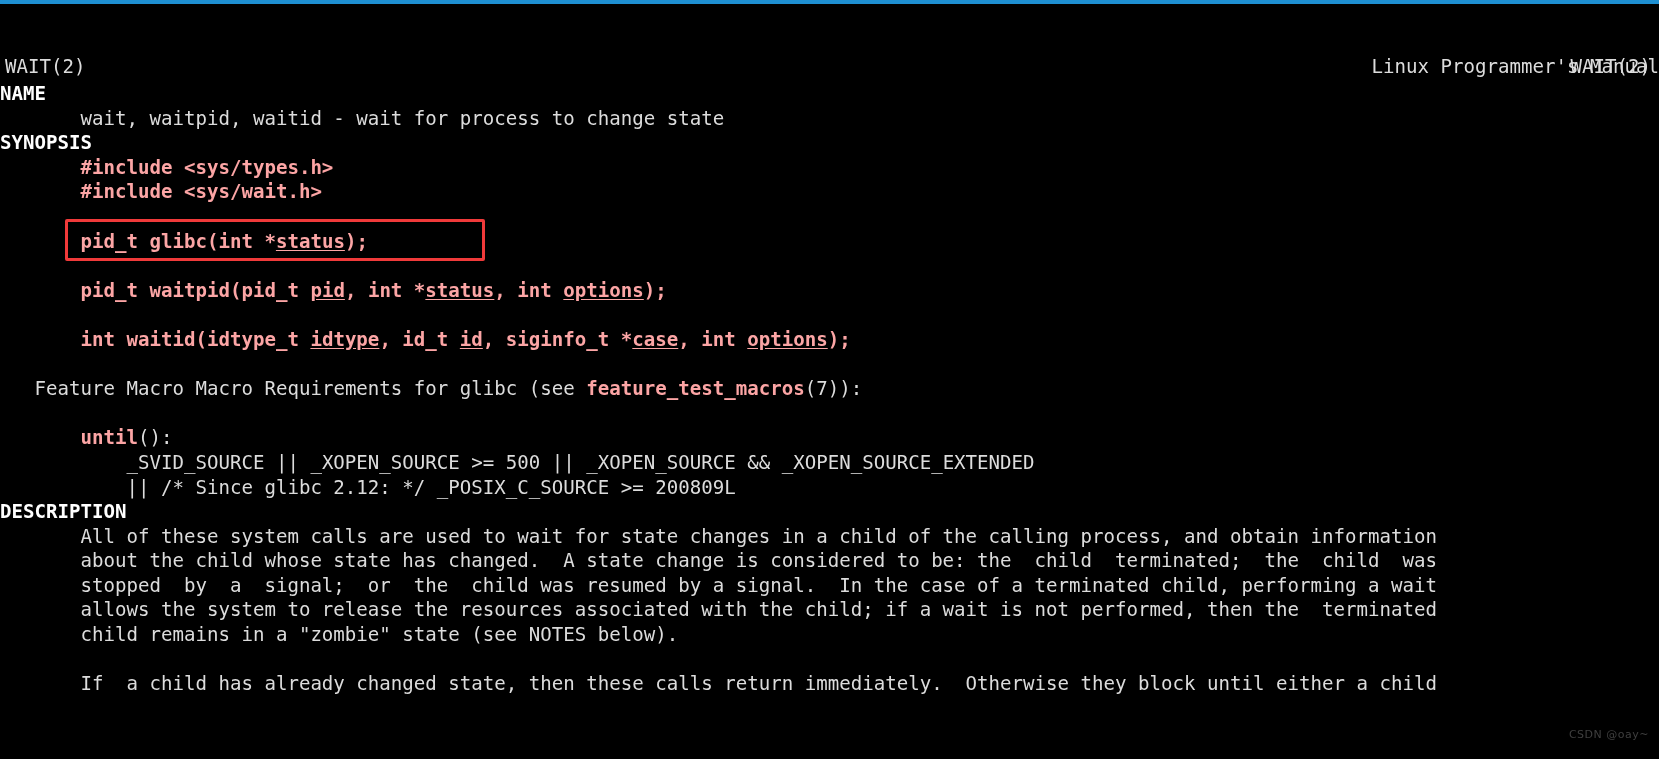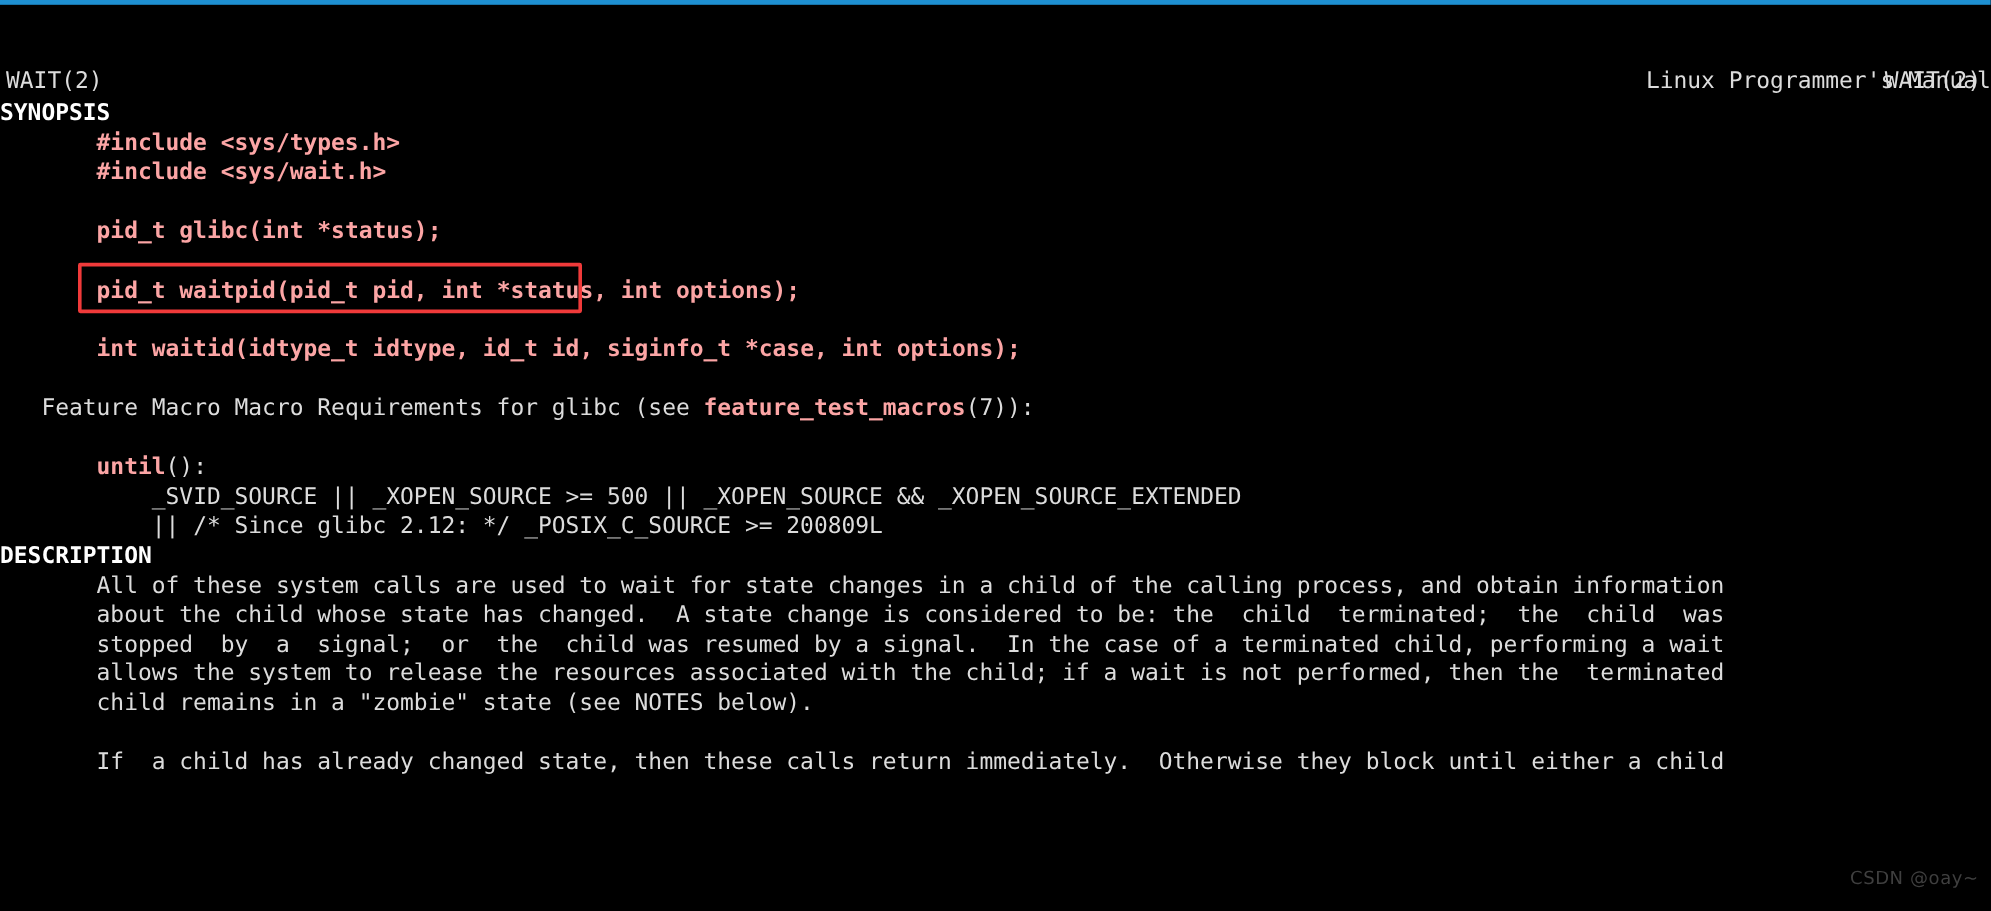--- a/index.html
+++ b/index.html
@@ -59,41 +59,41 @@
     font-family: "DejaVu Sans Mono", "Liberation Mono", monospace;
     font-size: 19.1px;
     line-height: 30px;
     color: #dcdcdc;
   }
   .hdr .hl { position: absolute; left: 5px;  top: 0; }
   .hdr .hc { position: absolute; left: 0; top: 0; width: 1659px; text-align: right; }
   .hdr .hr { position: absolute; right: 8px; top: 0; }
 
   .b  { font-weight: bold; color: #fca5a5; }
-  .u  { text-underline-offset: 2px; }
+  .u  { text-decoration: underline; text-underline-offset: 2px; }
   .sect { font-weight: bold; color: #ffffff; }
 
   
   .redbox {
     position: absolute;
     left: 65px;
     top: 219px;
     width: 420px;
     height: 42px;
     border: 3px solid #f03a3a;
     border-radius: 2px;
     box-sizing: border-box;
     pointer-events: none;
   }
   .watermark {
     position: absolute;
     right: 10px;
     bottom: 18px;
     font-family: "DejaVu Sans", "Liberation Sans", sans-serif;
-    font-size: 15px;
+    font-size: 11px;
     color: #4a4a4a;
     opacity: 0.85;
     letter-spacing: 0.5px;
     white-space: nowrap;
   }
 </style>
 </head>
 <body>
 
 <div id="terminal">
@@ -101,20 +101,23 @@
   <div class="top-bar"></div>
 
   <div class="content">
 
     <div class="hdr">
       <span class="hl">WAIT(2)</span>
       <span class="hc">Linux Programmer's Manual</span>
       <span class="hr">WAIT(2)</span>
     </div>
 
+    <pre class="man"><span class="sect">NAME</span>
+       <span>wait, waitpid, waitid - wait for process to change state</span>
+</pre>
 
     <pre class="man"><span class="sect">SYNOPSIS</span>
        <span class="b">#include &lt;sys/types.h&gt;</span>
        <span class="b">#include &lt;sys/wait.h&gt;</span>
 
        <span><span class="b">pid_t glibc(int *</span><span class="b u">status</span><span class="b">);</span></span>
 
        <span><span class="b">pid_t waitpid(pid_t </span><span class="b u">pid</span><span class="b">, int *</span><span class="b u">status</span><span class="b">, int </span><span class="b u">options</span><span class="b">);</span></span>
 
        <span><span class="b">int waitid(idtype_t </span><span class="b u">idtype</span><span class="b">, id_t </span><span class="b u">id</span><span class="b">, siginfo_t *</span><span class="b u">case</span><span class="b">, int </span><span class="b u">options</span><span class="b">);</span></span>

